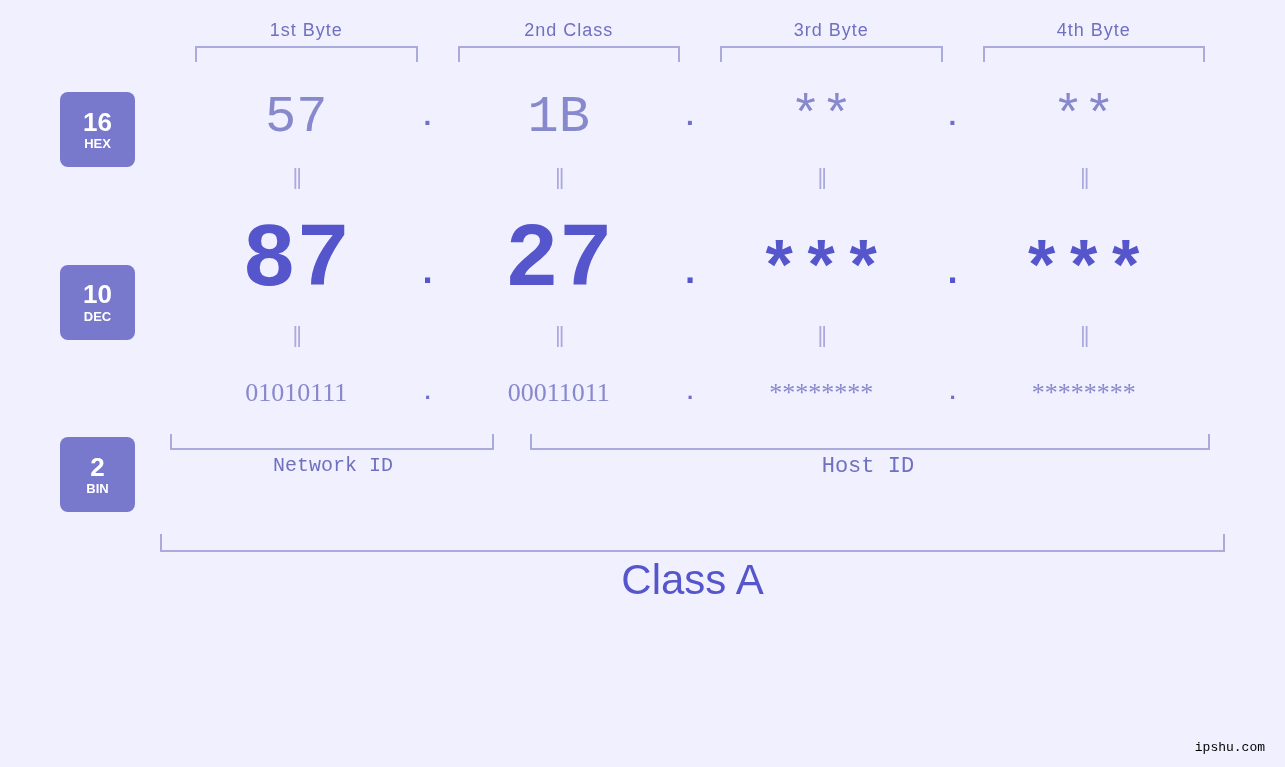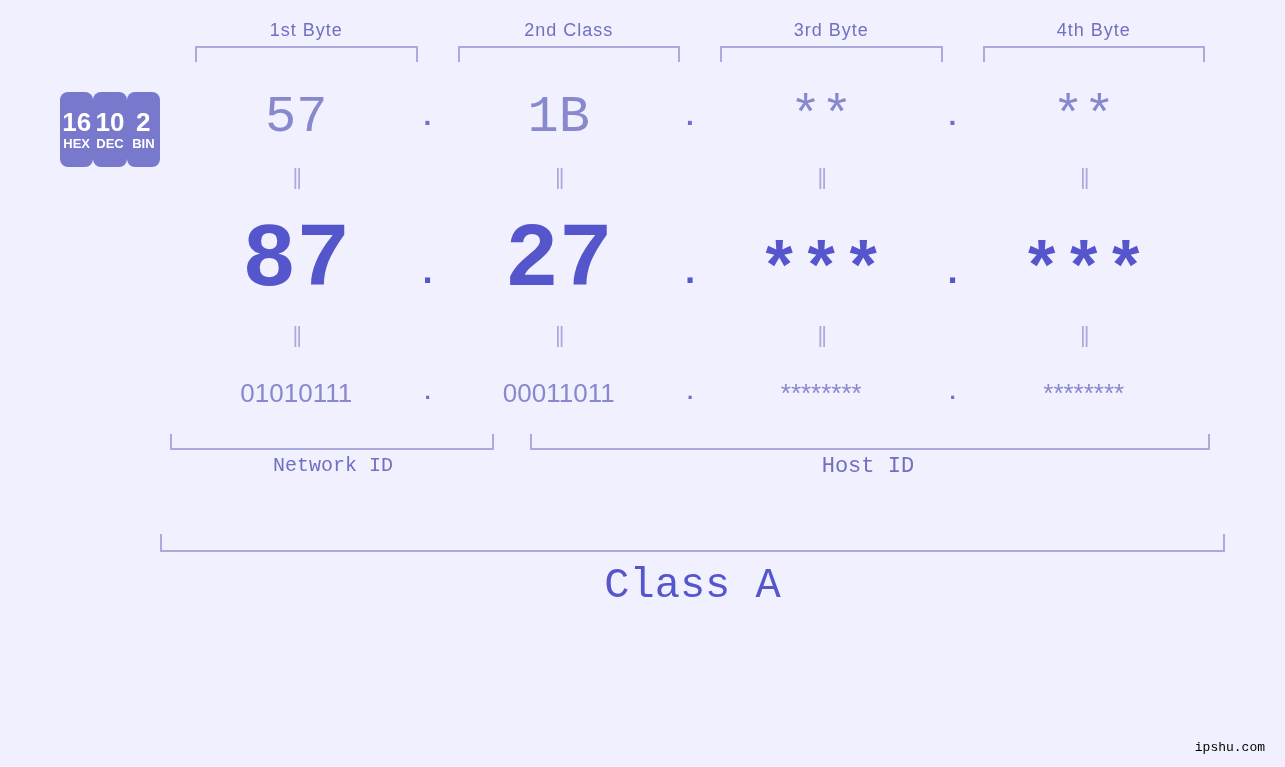--- a/index.html
+++ b/index.html
@@ -135,21 +135,21 @@
       color: #5555cc;
       font-size: 90px;
       font-family: 'Courier New', monospace;
       font-weight: bold;
     }
 
     
     .bin-value {
       color: #8888cc;
       font-size: 26px;
-      font-family: Liberation Sans, sans-serif;
+      font-family: Liberation Serif, serif;
     }
     .network-id-label {
       width: 50%;
       text-align: center;
       color: #7070c0;
       font-size: 20px;
       font-family: Liberation Mono, monospace;
     }
     .host-id-label {
       width: 50%;
@@ -166,22 +166,22 @@
       border-bottom: 2px solid #aaaadd;
       border-right: 2px solid #aaaadd;
       height: 18px;
       margin-top: 12px;
     }
 
     .class-label {
       text-align: center;
       color: #5555cc;
       font-size: 42px;
-      font-family: Liberation Mono, monospace;
-      margin-top: 10px;
+      font-family: Liberation Sans, sans-serif;
+      margin-top: 4px;
     }
 
     .watermark {
       position: absolute;
       bottom: 12px;
       right: 20px;
       color: #000000;
       font-size: 13px;
       font-family: Liberation Mono, monospace;
     }
@@ -229,21 +229,21 @@
     <div class="byte-bracket-top" style="flex:1; margin:0 5px;"></div>
     <div style="min-width:30px;"></div>
     <div class="byte-bracket-top" style="flex:1; margin:0 5px;"></div>
     <div style="min-width:30px;"></div>
     <div class="byte-bracket-top" style="flex:1; margin:0 5px;"></div>
     <div style="min-width:15px;"></div>
   </div>
 
   <div style="display:flex; width:100%;">
 
-    <div class="badges-col" style="width:100px; flex-shrink:0; gap:0px; justify-content:space-between; height:420px; display:flex; flex-direction:row;">
+    <div class="badges-col" style="width:100px; flex-shrink:0; gap:0px; justify-content:space-between; height:420px; display:flex; flex-direction:column;">
       <div class="badge">
         <span class="badge-number">16</span>
         <span class="badge-label">HEX</span>
       </div>
       <div class="badge">
         <span class="badge-number">10</span>
         <span class="badge-label">DEC</span>
       </div>
       <div class="badge">
         <span class="badge-number">2</span>

